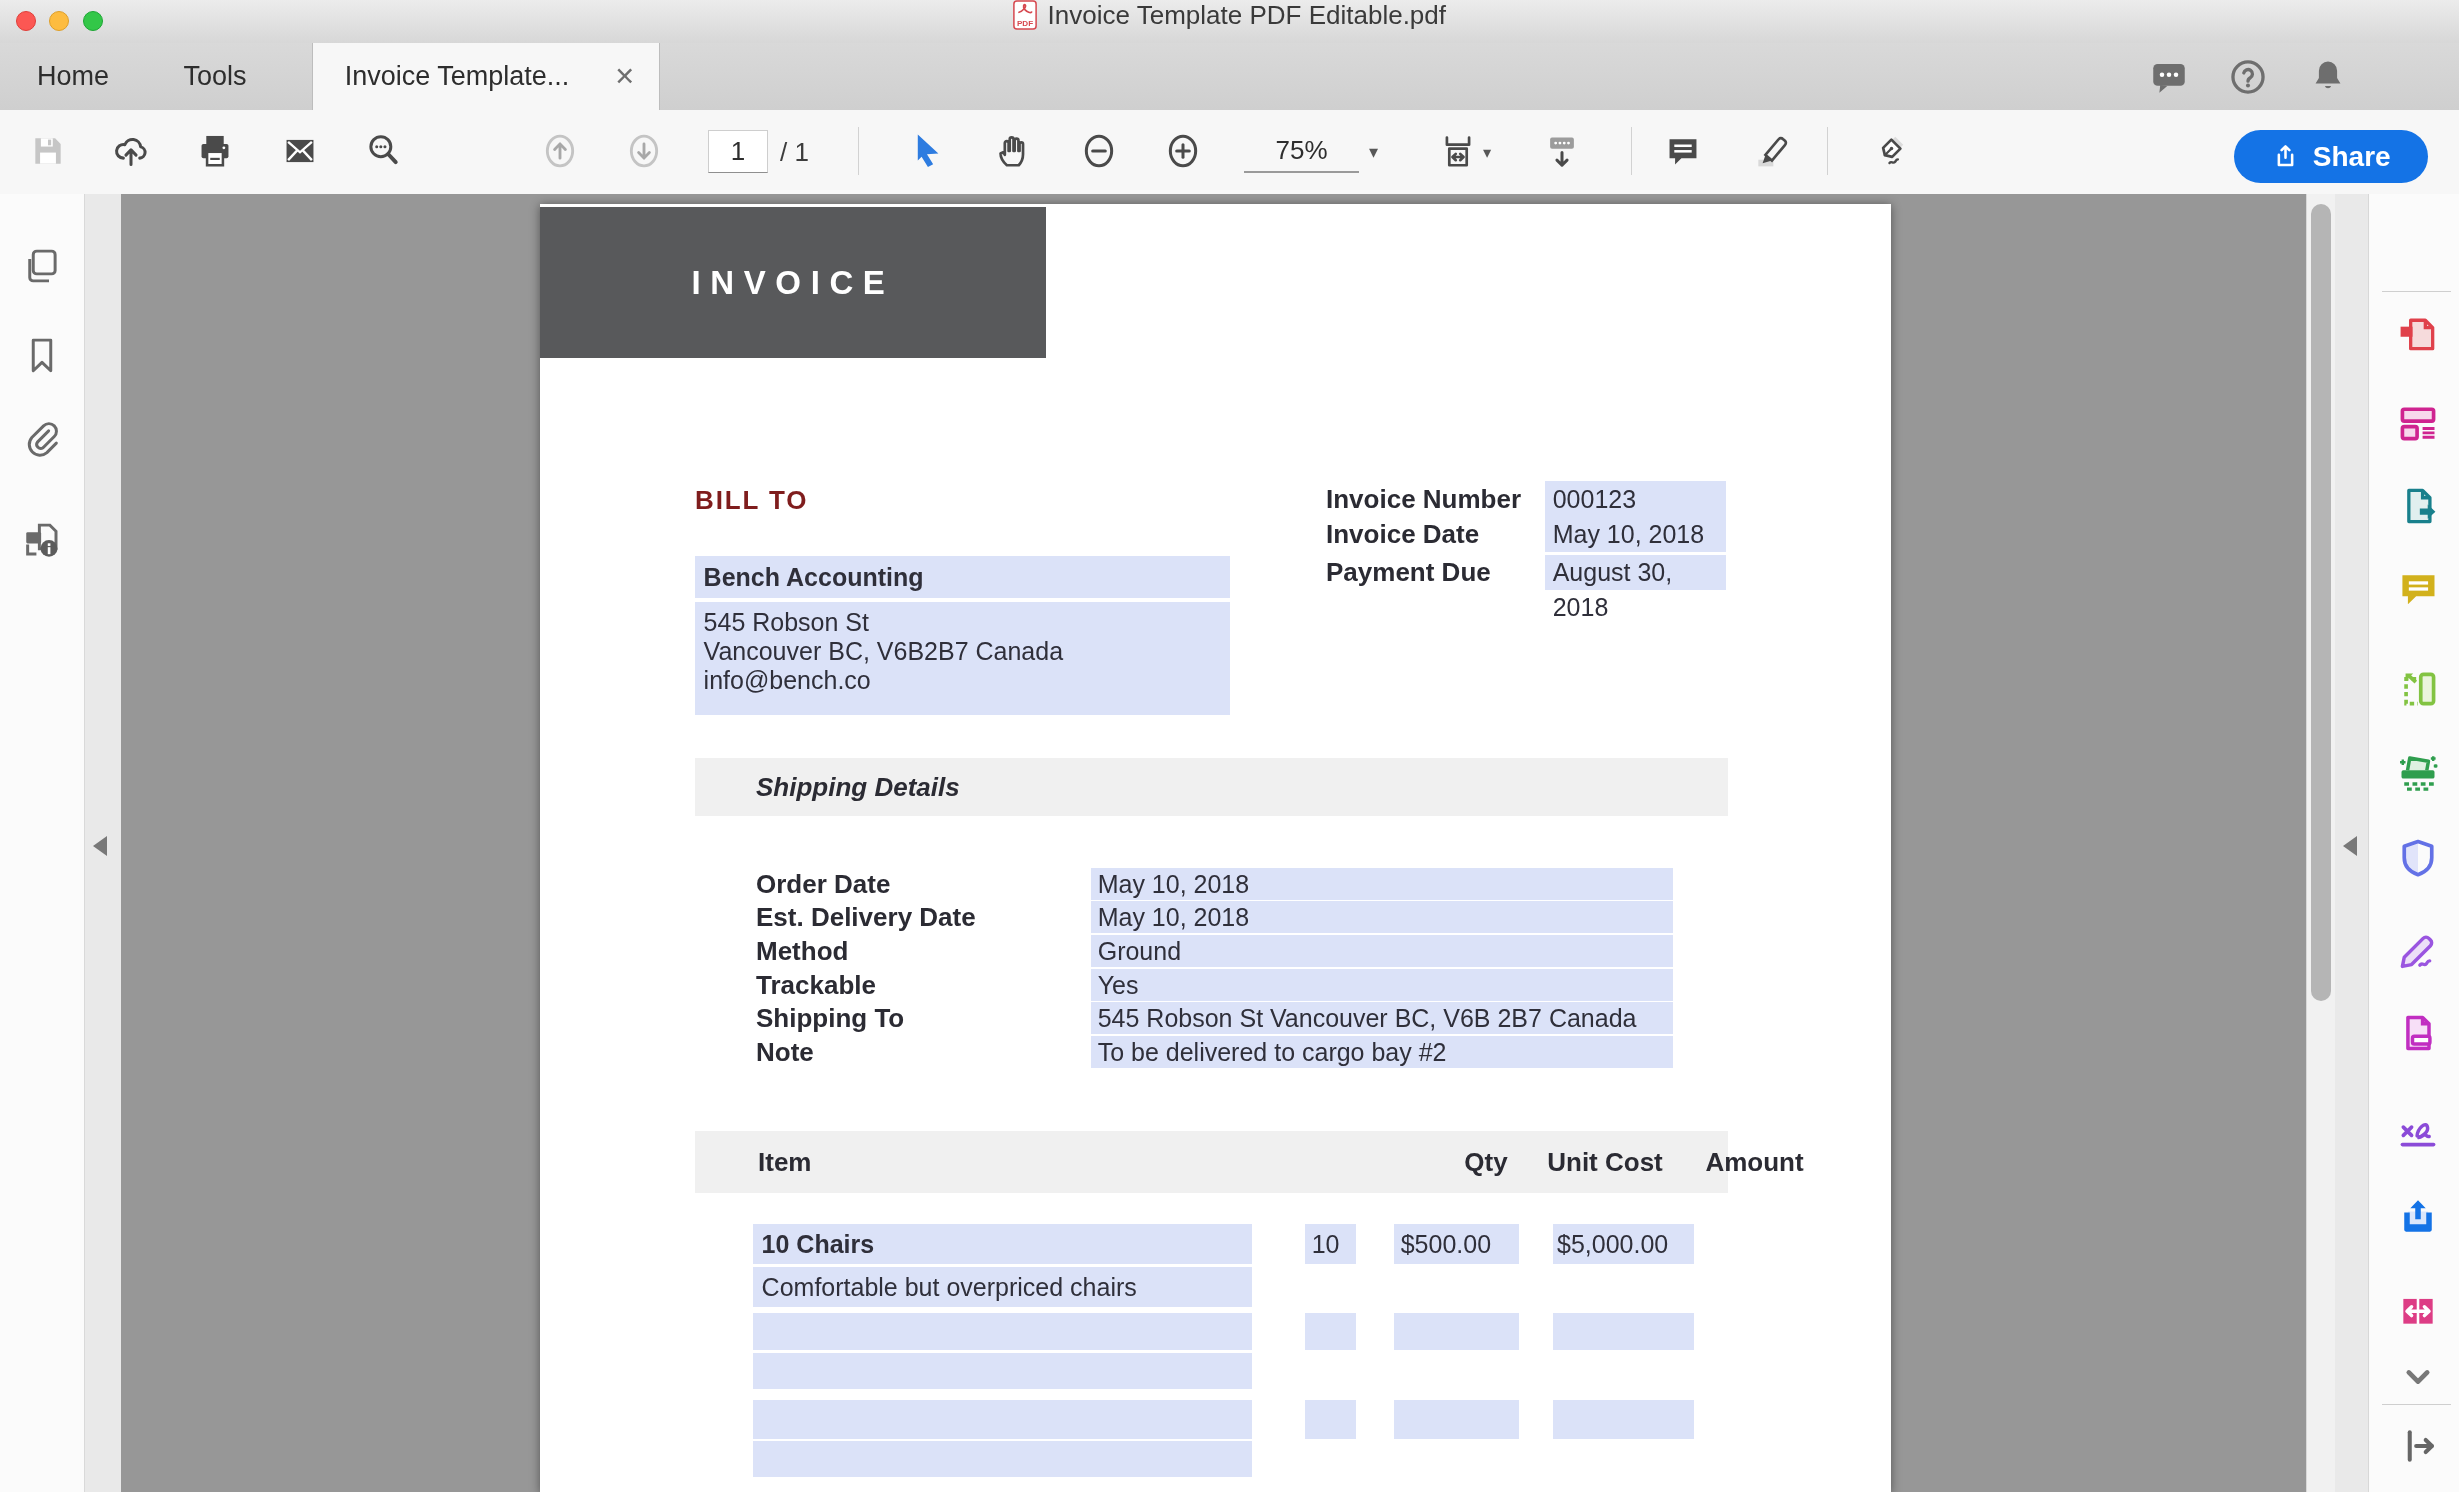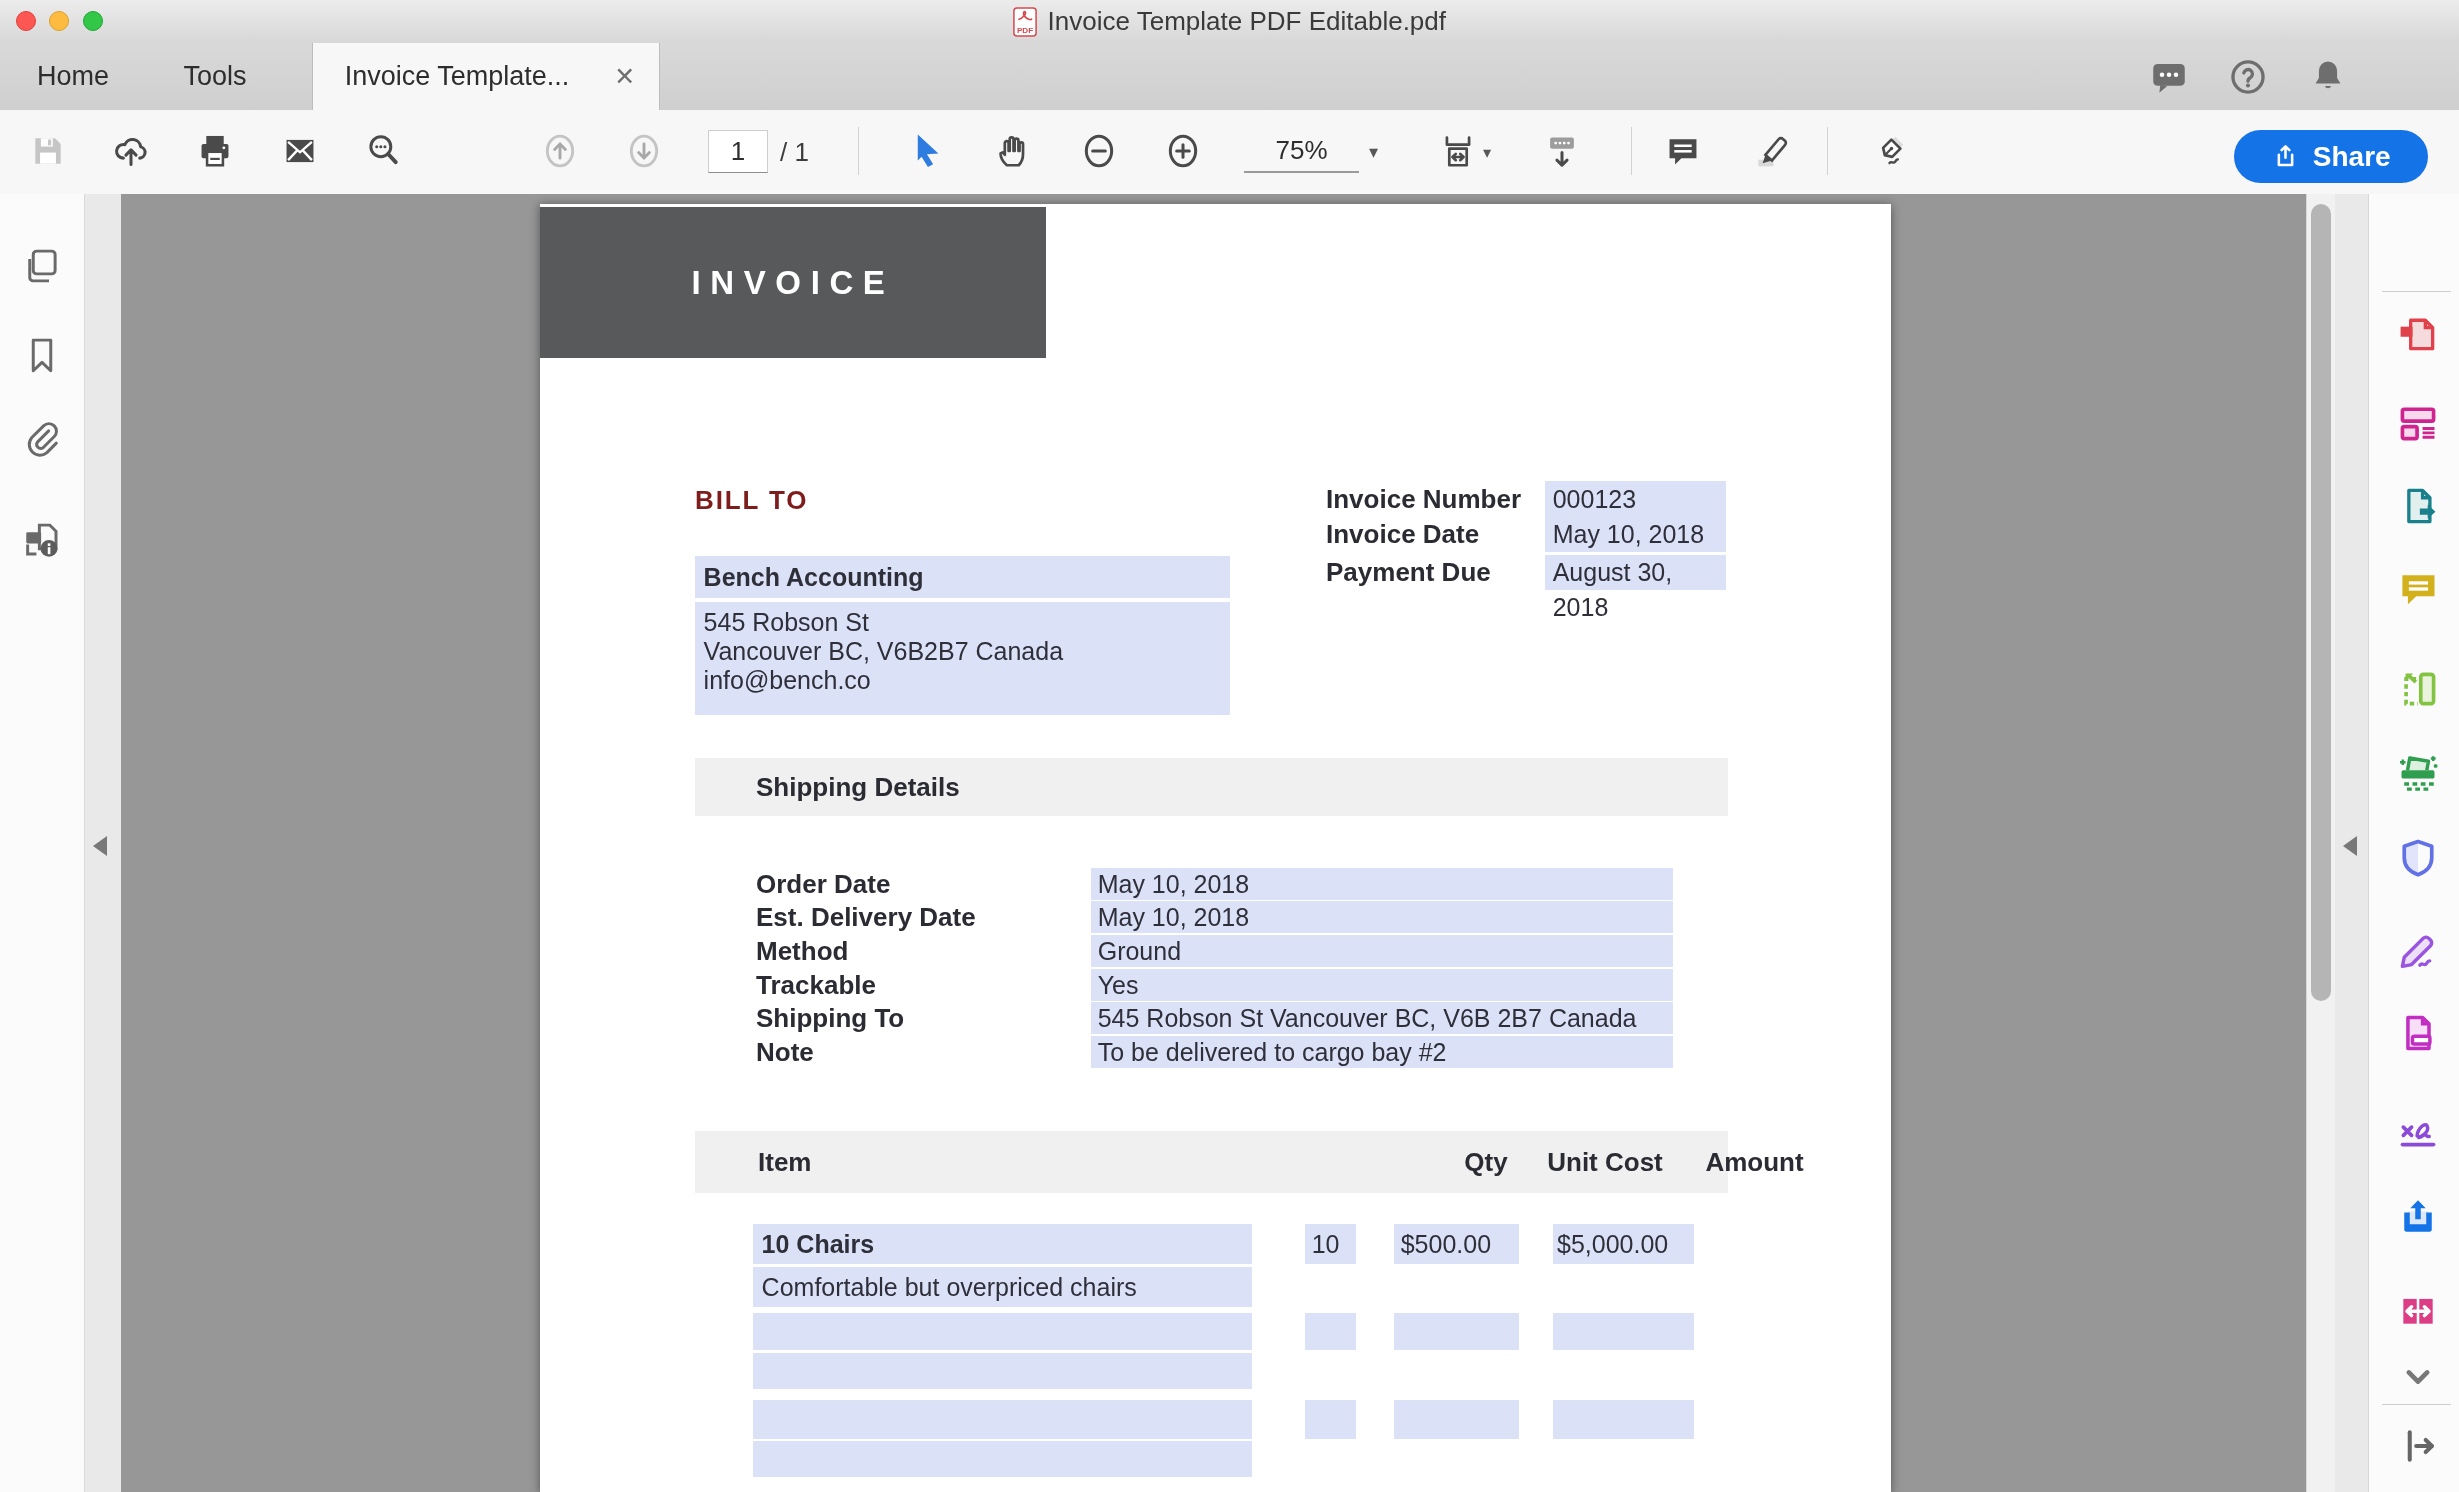--- a/index.html
+++ b/index.html
@@ -7,21 +7,21 @@
   .abs{position:absolute;}
   svg{display:block;}
   svg text{font-family:"Liberation Sans",sans-serif;}
   .ic{position:absolute;display:flex;align-items:center;justify-content:center;}
 
   
   #titlebar{position:absolute;left:0;top:0;width:2459px;height:43px;
     background:linear-gradient(#ececec,#d7d7d7);border-bottom:1px solid #ababab;}
   .tl{position:absolute;top:10.6px;width:20px;height:20px;border-radius:50%;}
   #title-group{position:absolute;left:0;top:0;width:2459px;height:43px;
-    display:flex;align-items:center;justify-content:center;gap:10.6px;}
+    display:flex;align-items:flex-start;justify-content:center;gap:10.6px;}
   #title-text{font-size:26px;color:#3a3a3a;}
 
   
   #tabbar{position:absolute;left:0;top:43px;width:2459px;height:67px;
     background:linear-gradient(#d9d9d9,#cfcfcf);}
   .tab-label{position:absolute;top:0;height:67px;line-height:67px;text-align:center;
     font-size:27px;color:#2d2d2d;cursor:default;}
   #active-tab{position:absolute;left:312px;top:0;width:348px;height:67px;background:#f7f7f7;
     border-left:1px solid #bdbdbd;border-right:1px solid #bdbdbd;box-sizing:border-box;}
   #active-tab .lbl{position:absolute;left:0;top:0;width:288px;height:67px;line-height:67px;
@@ -306,21 +306,21 @@
       </div>
 
       <div class="lab" style="left:786px;top:277px;height:36px;line-height:36px;">Invoice Number</div>
       <div class="lab" style="left:786px;top:312px;height:36px;line-height:36px;">Invoice Date</div>
       <div class="lab" style="left:786px;top:351px;height:35px;line-height:35px;">Payment Due</div>
       <div class="field" style="left:1005px;top:277px;width:181px;height:36px;line-height:36px;padding-left:7.7px;">000123</div>
       <div class="field" style="left:1005px;top:312px;width:181px;height:36px;line-height:36px;padding-left:7.7px;">May 10, 2018</div>
       <div class="field" style="left:1005px;top:351px;width:181px;height:35px;line-height:35px;padding-left:7.7px;">August 30, 2018</div>
 
       <div class="band" style="top:554px;height:58px;">
-        <div class="lab" style="left:61px;top:0;height:46px;line-height:58px;position:relative;float:left;">Shipping Details</div>
+        <div class="lab" style="left:61px;top:0;height:46px;line-height:58px;position:relative;float:left;font-style:italic;">Shipping Details</div>
       </div>
 
       <div class="lab" style="left:216px;top:664px;height:33px;line-height:33px;">Order Date</div>
       <div class="lab" style="left:216px;top:697px;height:33px;line-height:33px;">Est. Delivery Date</div>
       <div class="lab" style="left:216px;top:731px;height:33px;line-height:33px;">Method</div>
       <div class="lab" style="left:216px;top:765px;height:33px;line-height:33px;">Trackable</div>
       <div class="lab" style="left:216px;top:798px;height:33px;line-height:33px;">Shipping To</div>
       <div class="lab" style="left:216px;top:832px;height:33px;line-height:33px;">Note</div>
 
       <div class="field" style="left:551px;top:664px;width:582px;height:32px;line-height:32px;padding-left:6.7px;">May 10, 2018</div>

